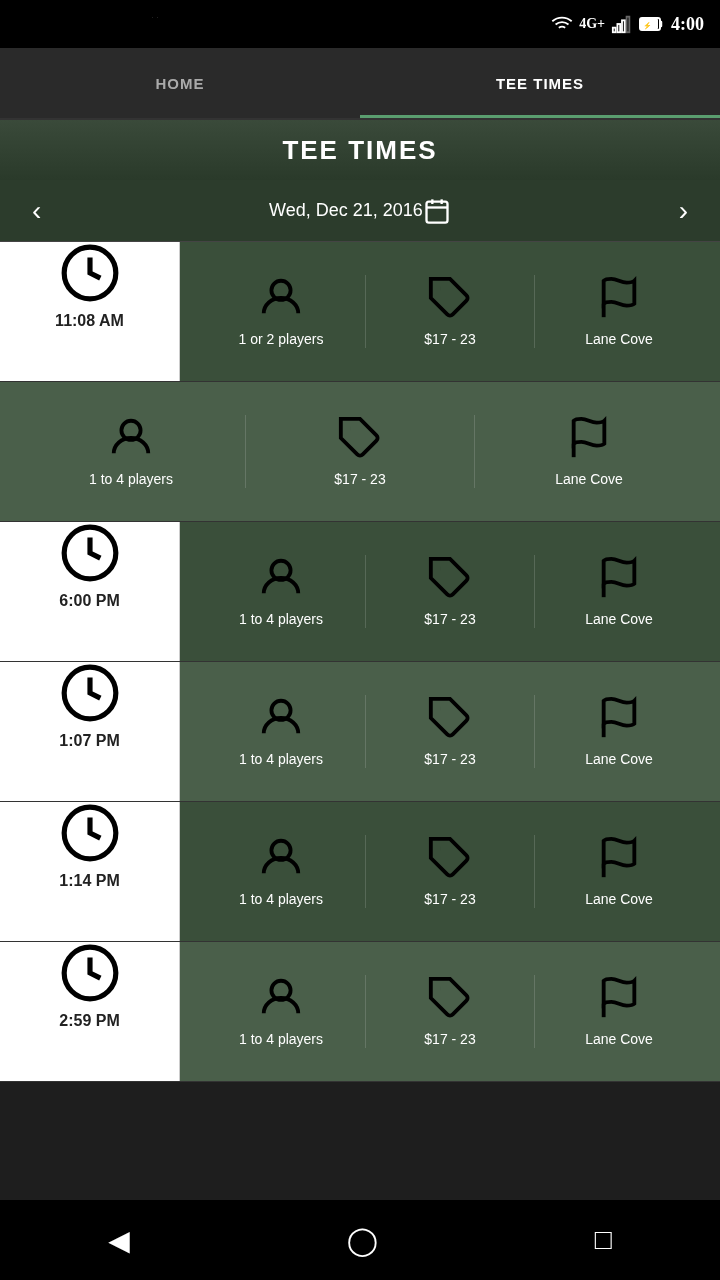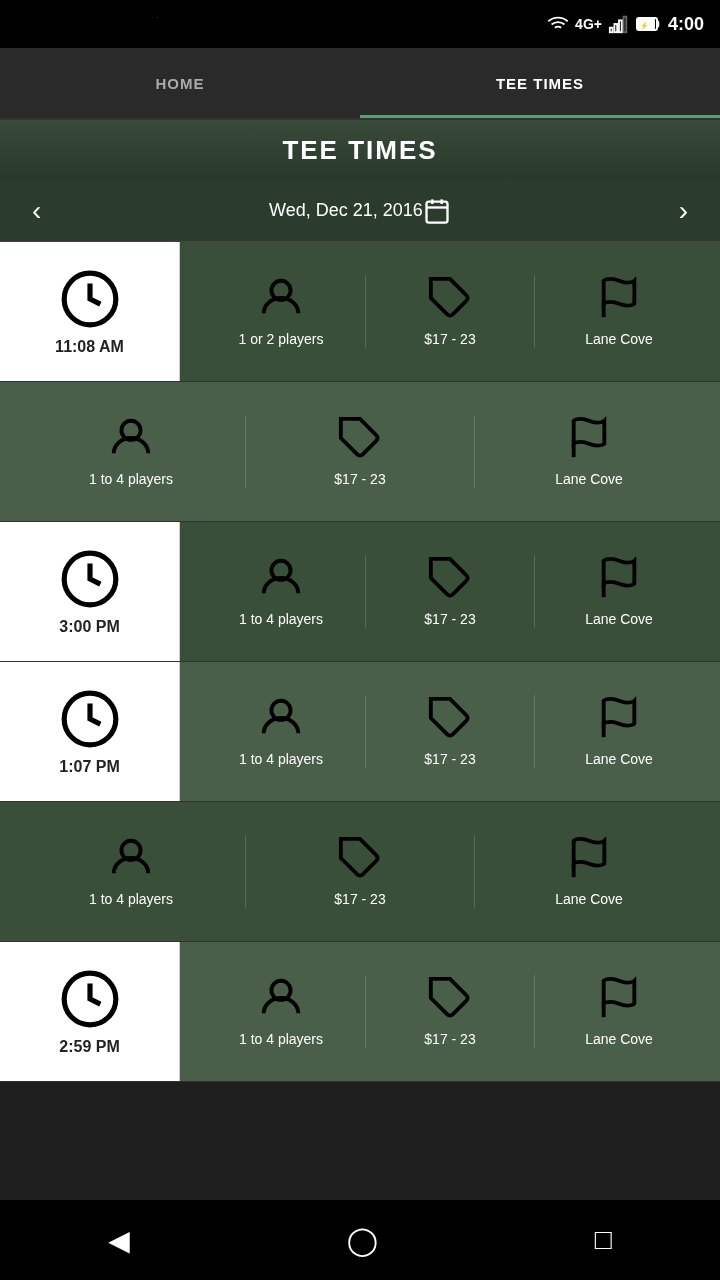--- a/index.html
+++ b/index.html
@@ -28,20 +28,21 @@
       align-items: center;
       gap: 10px;
     }
     .status-right {
       display: flex;
       align-items: center;
       gap: 6px;
       color: #fff;
       font-size: 16px;
       font-weight: bold;
+      font-family: Liberation Serif, serif;
     }
 
     
     .tab-bar {
       background: #2a2a2a;
       display: flex;
       height: 72px;
       flex-shrink: 0;
       border-bottom: 2px solid #333;
     }
@@ -129,21 +130,20 @@
     .tee-row:nth-child(even) .tee-info {
       background: #4a5f4a;
     }
 
     .tee-time-col {
       width: 180px;
       background: #fff;
       display: flex;
       flex-direction: column;
       align-items: center;
-      justify-content: center;
       gap: 8px;
       flex-shrink: 0;
       border-right: 1px solid #ccc;
     }
     .time-text {
       color: #222;
       font-size: 16px;
       font-weight: bold;
     }
 
@@ -342,21 +342,21 @@
     <span class="tee-cell-label">Lane Cove</span>
   </div>
       </div>
     </div>
     <div class="tee-row">
       <div class="tee-time-col">
         <svg width="62" height="62" viewBox="0 0 24 24" stroke="#333" stroke-width="1.5" fill="none">
           <circle cx="12" cy="12" r="10"></circle>
           <polyline points="12 6 12 12 16 14"></polyline>
         </svg>
-        <span class="time-text">3:00 PM</span>
+        <span class="time-text">6:00 PM</span>
       </div>
       <div class="tee-info">
         <div class="tee-cell">
     <svg width="46" height="46" viewBox="0 0 24 24" stroke="#fff" stroke-width="1.5" fill="none">
       <circle cx="12" cy="8" r="5"></circle>
       <path d="M3 20c0-4.4 4-8 9-8s9 3.6 9 8"></path>
     </svg>
     <span class="tee-cell-label">1 to 4 players</span>
   </div>
         <div class="tee-cell">
@@ -401,20 +401,27 @@
         <div class="tee-cell">
     <svg width="46" height="46" viewBox="0 0 24 24" stroke="#fff" stroke-width="1.5" fill="none">
       <path d="M4 15s1-1 4-1 5 2 8 2 4-1 4-1V3s-1 1-4 1-5-2-8-2-4 1-4 1z"></path>
       <line x1="4" y1="22" x2="4" y2="15"></line>
     </svg>
     <span class="tee-cell-label">Lane Cove</span>
   </div>
       </div>
     </div>
     <div class="tee-row">
+      <div class="tee-time-col">
+        <svg width="62" height="62" viewBox="0 0 24 24" stroke="#333" stroke-width="1.5" fill="none">
+          <circle cx="12" cy="12" r="10"></circle>
+          <polyline points="12 6 12 12 16 14"></polyline>
+        </svg>
+        <span class="time-text">1:14 PM</span>
+      </div>
       <div class="tee-info">
         <div class="tee-cell">
     <svg width="46" height="46" viewBox="0 0 24 24" stroke="#fff" stroke-width="1.5" fill="none">
       <circle cx="12" cy="8" r="5"></circle>
       <path d="M3 20c0-4.4 4-8 9-8s9 3.6 9 8"></path>
     </svg>
     <span class="tee-cell-label">1 to 4 players</span>
   </div>
         <div class="tee-cell">
     <svg width="46" height="46" viewBox="0 0 24 24" stroke="#fff" stroke-width="1.5" fill="none">

